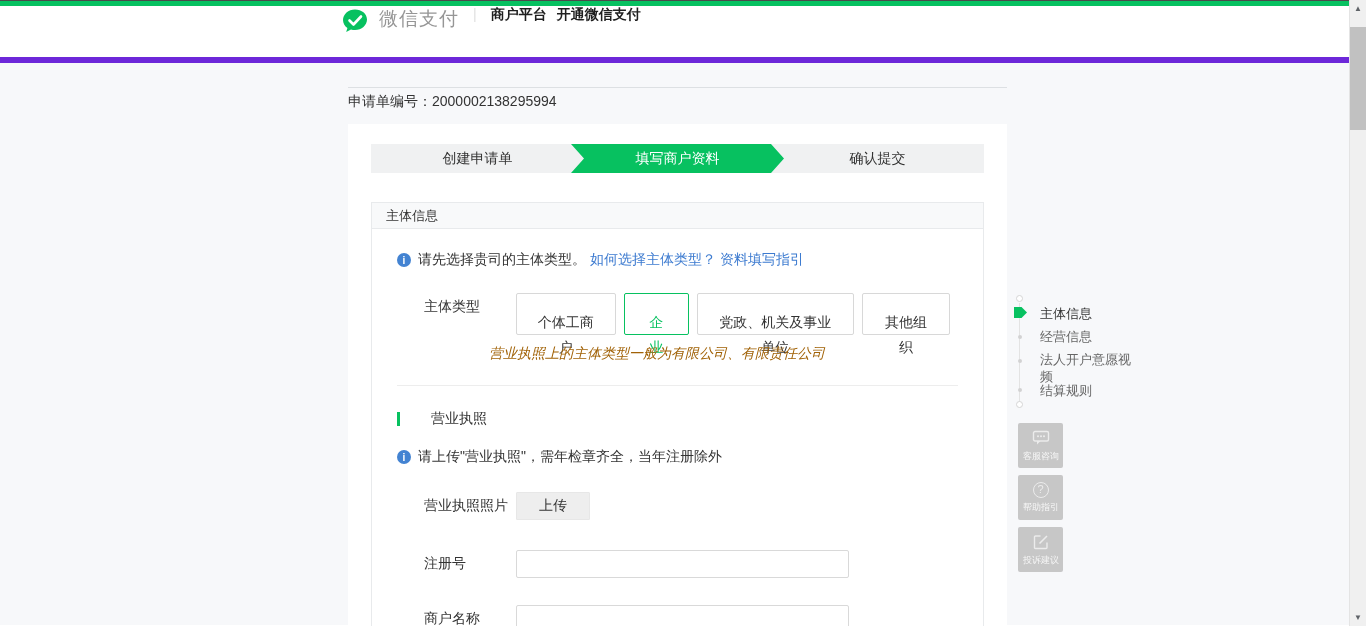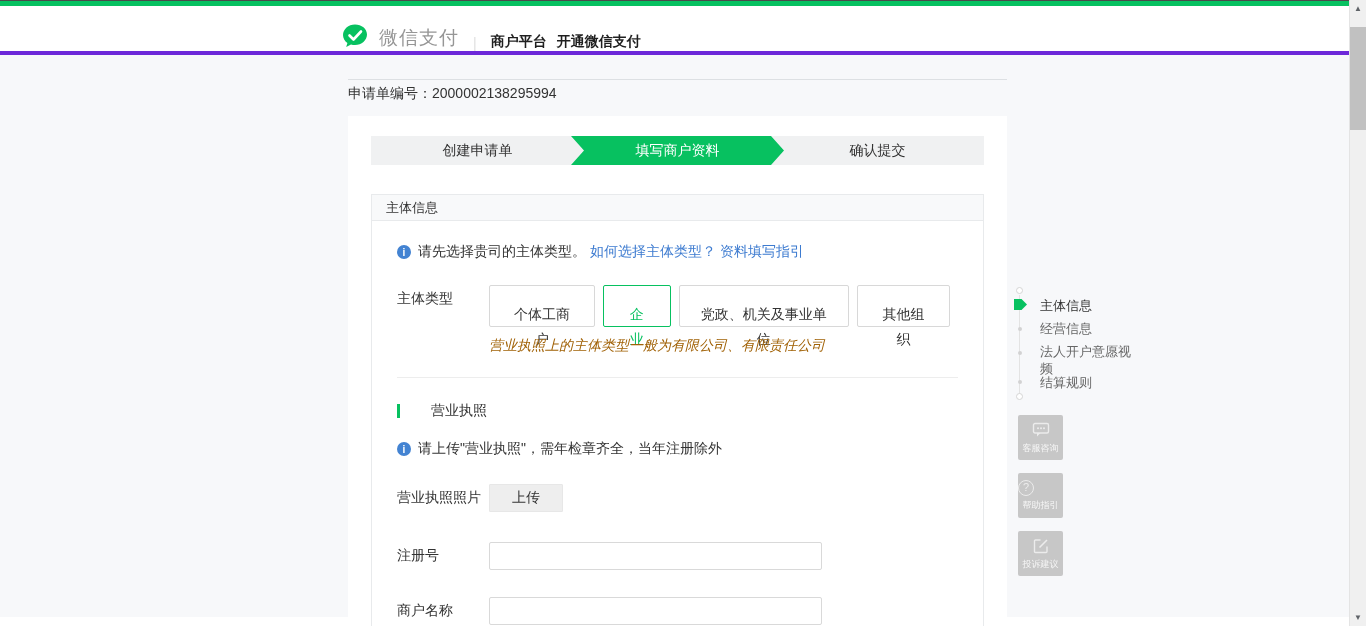--- a/index.html
+++ b/index.html
@@ -4,22 +4,22 @@
 <style>
   * { margin:0; padding:0; box-sizing:border-box; }
   html,body { width:1366px; height:626px; overflow:hidden; background:#fff;
               font-family:"Liberation Sans","DejaVu Sans",sans-serif; color:#333; font-size:14px; }
 
   
   .top-dark   { height:1px; background:#4a4a4a; }
   .top-accent { height:5px; width:1349px; background:#07c160; }
 
   
-  .site-header { height:49px; background:#fff; border-bottom:4px solid #6d28d9;
-                 display:flex; align-items:flex-end; padding-left:340px; }
+  .site-header { height:57px; background:#fff; border-bottom:6px solid #6d28d9;
+                 display:flex; align-items:flex-start; padding-left:340px; }
   .logo { width:30px; height:30px; margin-right:9px; }
   .brand { font-size:19px; color:#969696; letter-spacing:1px; }
   .hdr-divider { color:#e0e0e0; margin:0 14px; font-size:14px; }
   .hdr-sub { font-weight:bold; color:#1f1f1f; font-size:14px; }
   .hdr-sub + .hdr-sub { margin-left:10px; }
 
   
   .main { position:relative; height:562px; background:#f7f8fa; }
   .rule { position:absolute; left:348px; top:24px; width:659px; height:1px; background:#dde0e3; }
   .appno { position:absolute; left:348px; top:30px; color:#333; }
@@ -41,21 +41,21 @@
                   padding-left:14px; color:#333; font-size:13px; }
   .panel-body { padding:0 25px 30px; }
 
   .notice { display:flex; align-items:center; padding-top:22px; }
   .info-icon { width:14px; height:14px; border-radius:50%; background:#4383d2; color:#fff;
                font-size:10px; font-weight:bold; display:inline-flex; align-items:center;
                justify-content:center; margin-right:7px; flex:none; font-style:normal; }
   .link { color:#3d7bd0; cursor:pointer; }
   .notice .link { margin-left:4px; }
 
-  .frow { display:flex; align-items:flex-start; margin-top:24px; }
+  .frow { display:flex; align-items:flex-start; margin-top:24px;margin-left:27px; }
   .flabel { width:92px; flex:none; line-height:27px; color:#333; }
 
   .type-btns { display:flex; }
   .type-btn { height:42px; line-height:25px; border:1px solid #d8d8d8; border-radius:2px;
               background:#fff; padding:16px 20px; margin-right:8px; color:#333; font-size:14px;
               cursor:pointer; font-family:inherit; }
   .type-btn.selected { border-color:#07c160; color:#07c160; }
 
   .hint { margin:10px 0 0 92px; color:#a16207;font-style:italic; }
 
@@ -79,22 +79,22 @@
   .nav-circle.top { top:2px; }
   .nav-circle.bottom { top:108px; }
   .nav-marker { position:absolute; left:-2px; top:14px; width:13px; height:11px; background:#07c160;
                 clip-path:polygon(0 0, 58% 0, 100% 50%, 58% 100%, 0 100%); }
   .nav-dot { position:absolute; left:2px; width:4px; height:4px; border-radius:50%; background:#d2d2d2; }
   .nav-label { position:absolute; left:24px; font-size:13px; line-height:17px; color:#666; cursor:pointer; }
   .nav-label.active { color:#333; }
 
   
   .float-btns { position:absolute; left:1018px; top:360px; width:45px; }
-  .fbtn { width:45px; height:45px; background:#c7c7c7; border-radius:2px; margin-bottom:13px;
-          display:flex; flex-direction:column; justify-content:center;
+  .fbtn { width:45px; height:45px; background:#c7c7c7; border-radius:2px; margin-bottom:7px;
+          display:flex; flex-direction:column; align-items:center; justify-content:center;
           cursor:pointer; border:none; }
   .fbtn .ficon { height:18px; display:flex; align-items:center; justify-content:center; }
   .fbtn .flabel2 { font-size:10px; color:rgba(255,255,255,.85); margin-top:2px;
                    transform:scale(.9); white-space:nowrap; }
 
   
   .watermark { position:absolute; left:1100px; top:482px; color:#c2c6ca; }
   .wm1 { font-size:21px; }
   .wm2 { font-size:13px; margin-top:6px; }
 

